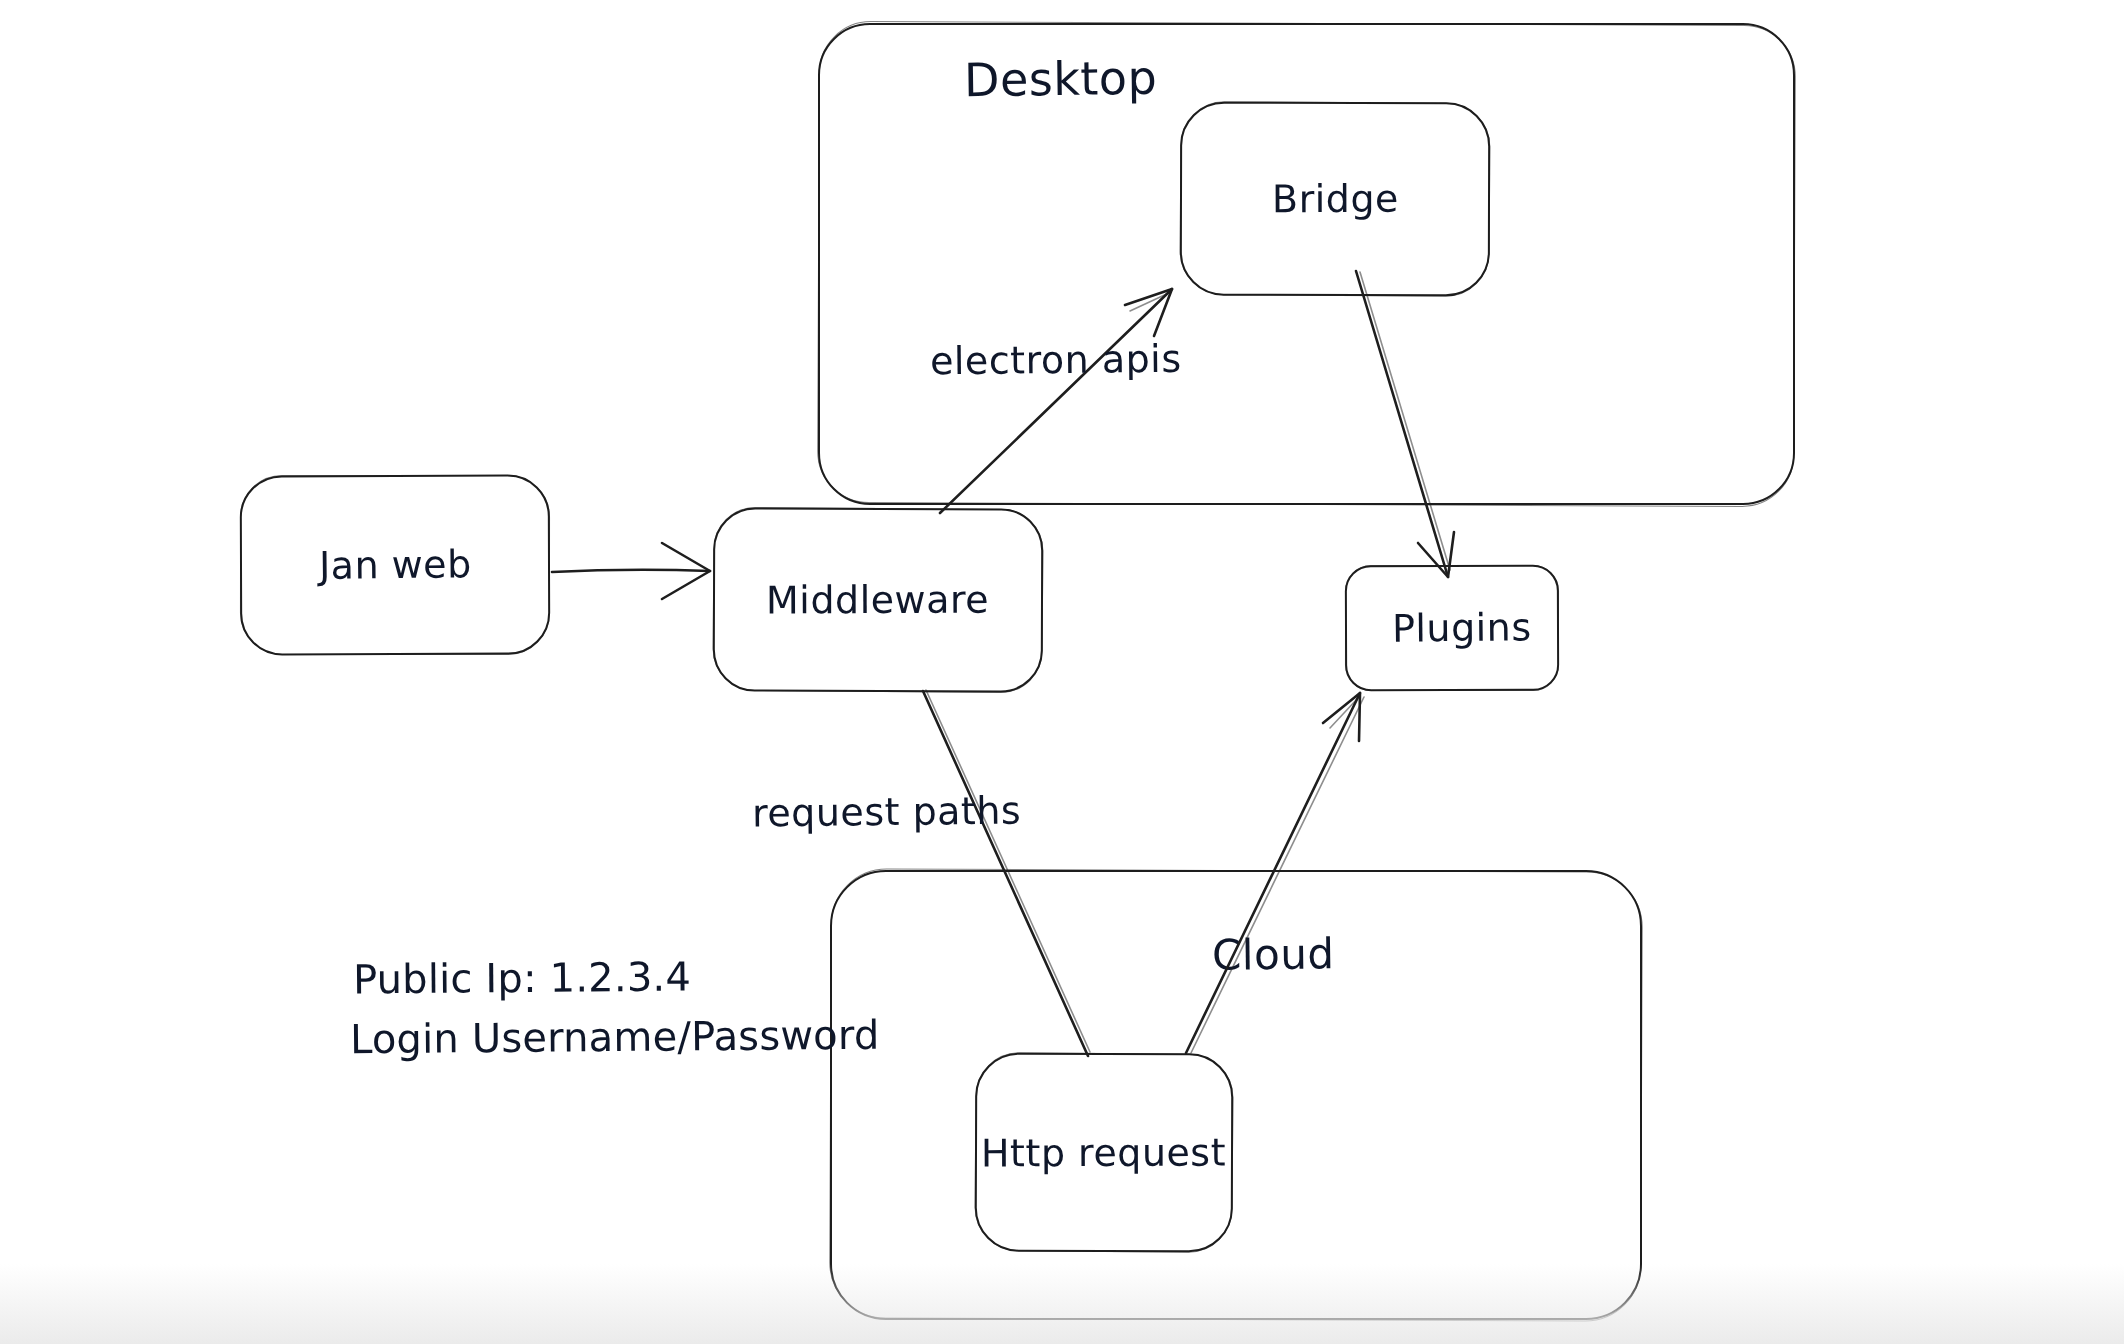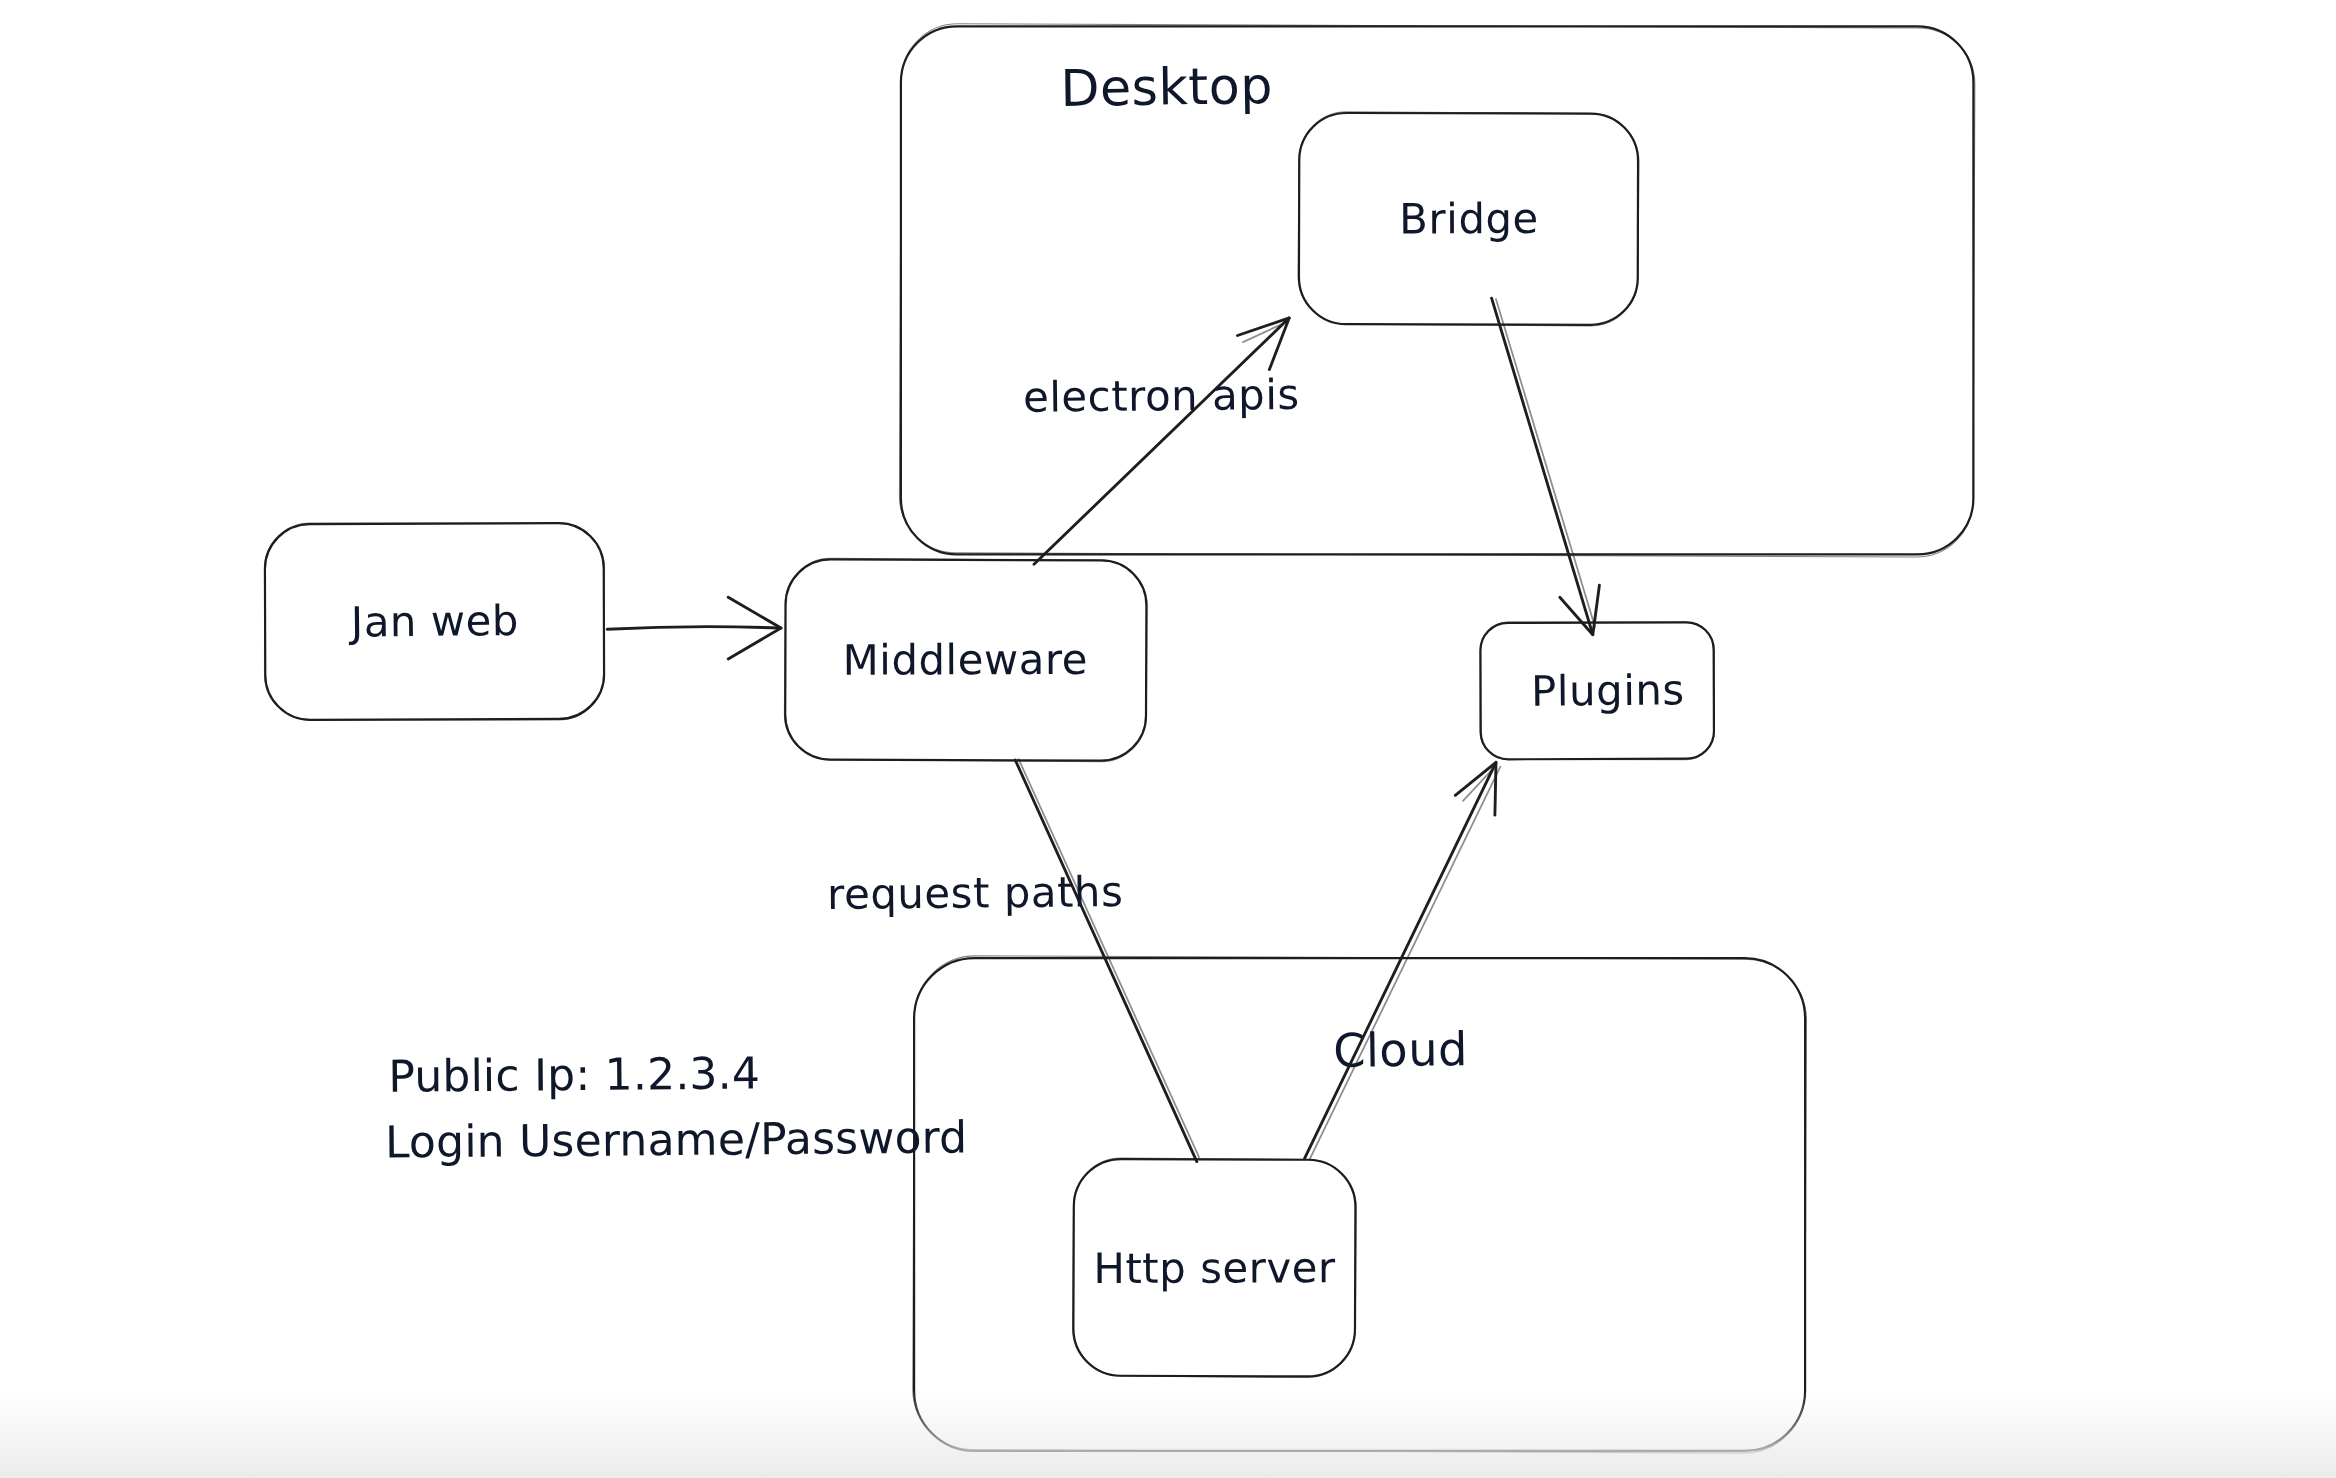--- a/index.html
+++ b/index.html
@@ -106,21 +106,21 @@
 
   <div class="box" style="left:1180px;top:78px;width:310px;height:194px;border-radius:44px;transform:rotate(0.15deg);margin-top:24px;">
     <span class="node-label">Bridge</span>
   </div>
 
   <div class="box" style="left:1345px;top:565px;width:214px;height:126px;border-radius:26px;transform:rotate(-0.2deg);padding-left:20px;">
     <span class="node-label">Plugins</span>
   </div>
 
   <div class="box" style="left:975px;top:1053px;width:258px;height:199px;border-radius:44px;transform:rotate(0.2deg);">
-    <span class="node-label">Http server</span>
+    <span class="node-label">Http request</span>
   </div>
 
   <div class="float-label" style="left:930px;top:338px;">electron apis</div>
 
   <div class="float-label" style="left:752px;top:790px;">request paths</div>
 
   <div class="anno" style="left:353px;top:955px;">Public Ip: 1.2.3.4</div>
 
   <div class="anno" style="left:350px;top:1014px;">Login Username/Password</div>
 

